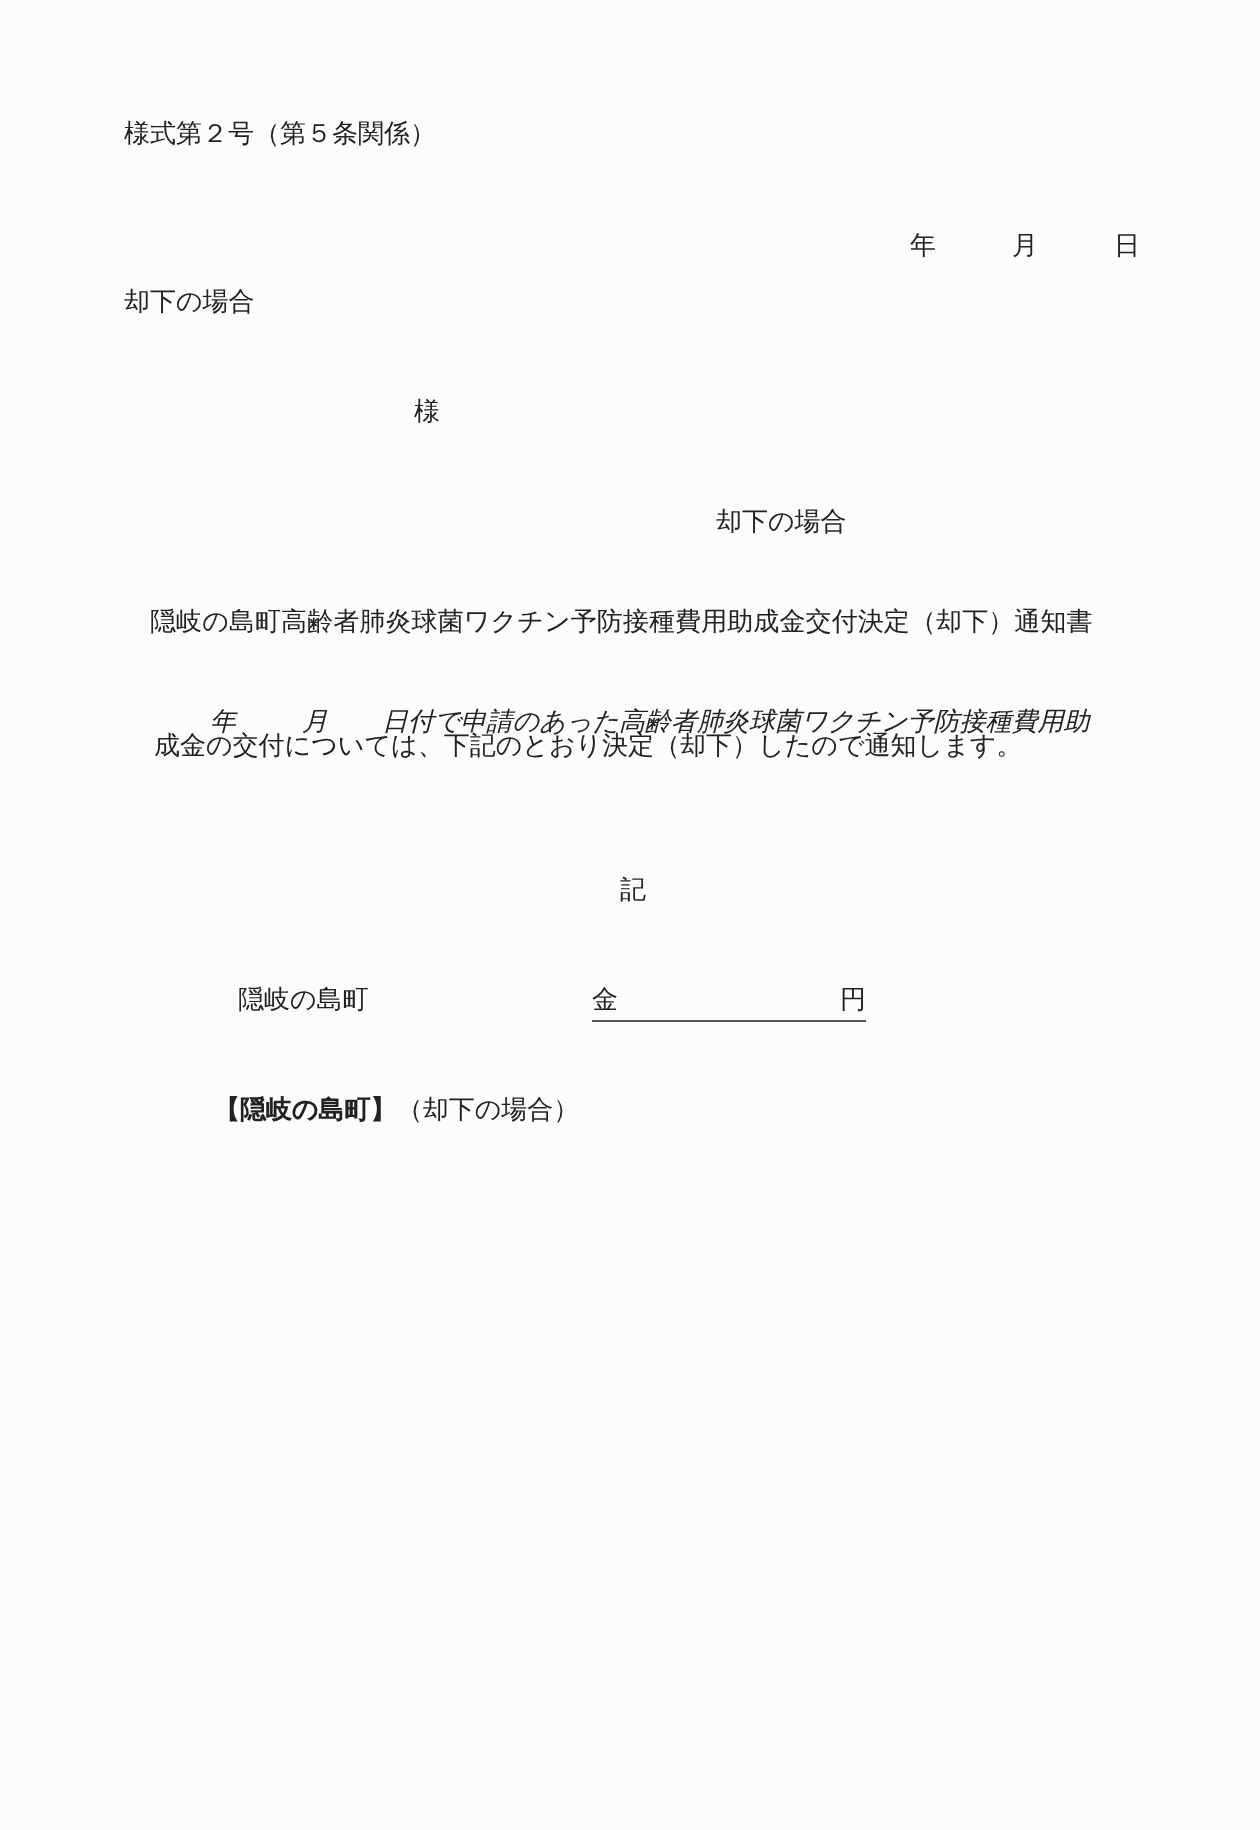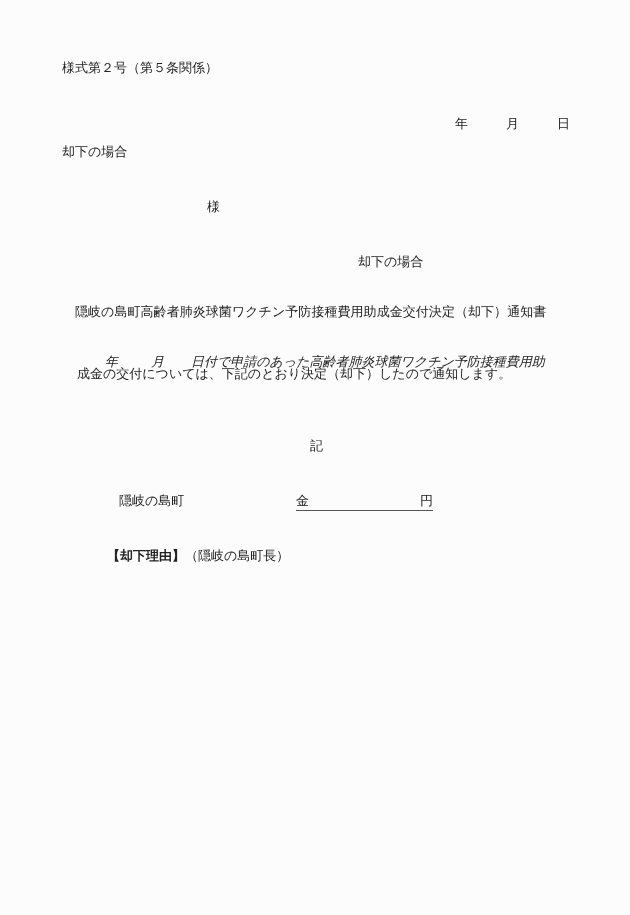--- a/index.html
+++ b/index.html
@@ -71,14 +71,14 @@
 
 <div class="abs ki">記</div>
 
 <div class="abs amount-label">隠岐の島町</div>
 <div class="abs amount-field">
   <span class="kin">金</span>
   <span class="yen">円</span>
 </div>
 
 <div class="abs reason">
-  <span class="bold">【却下理由】</span><span>（隠岐の島町長）</span>
+  <span class="bold">【隠岐の島町】</span><span>（却下の場合）</span>
 </div>
 
 </body></html>

